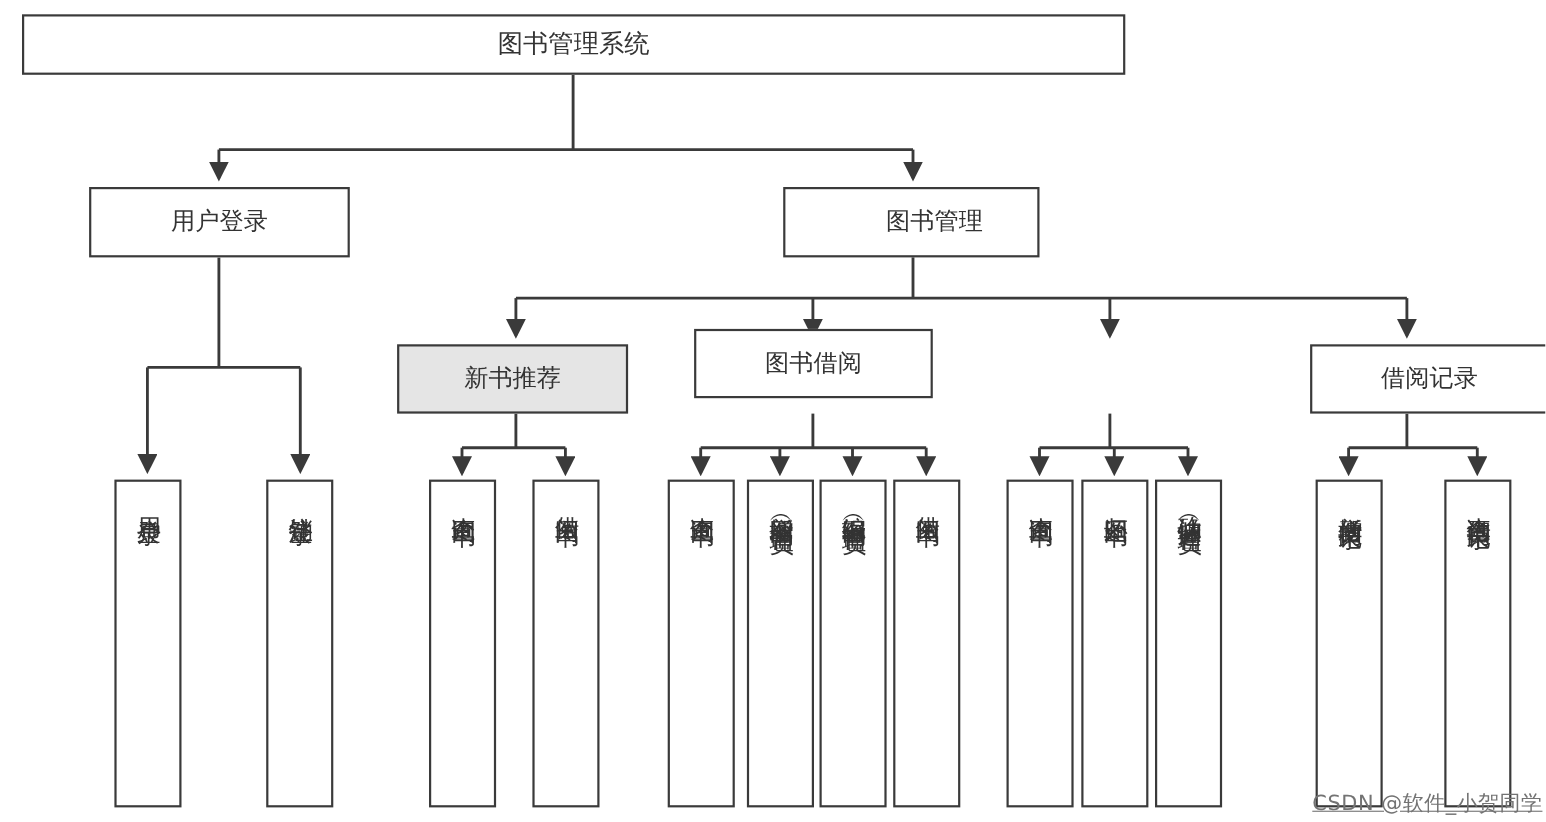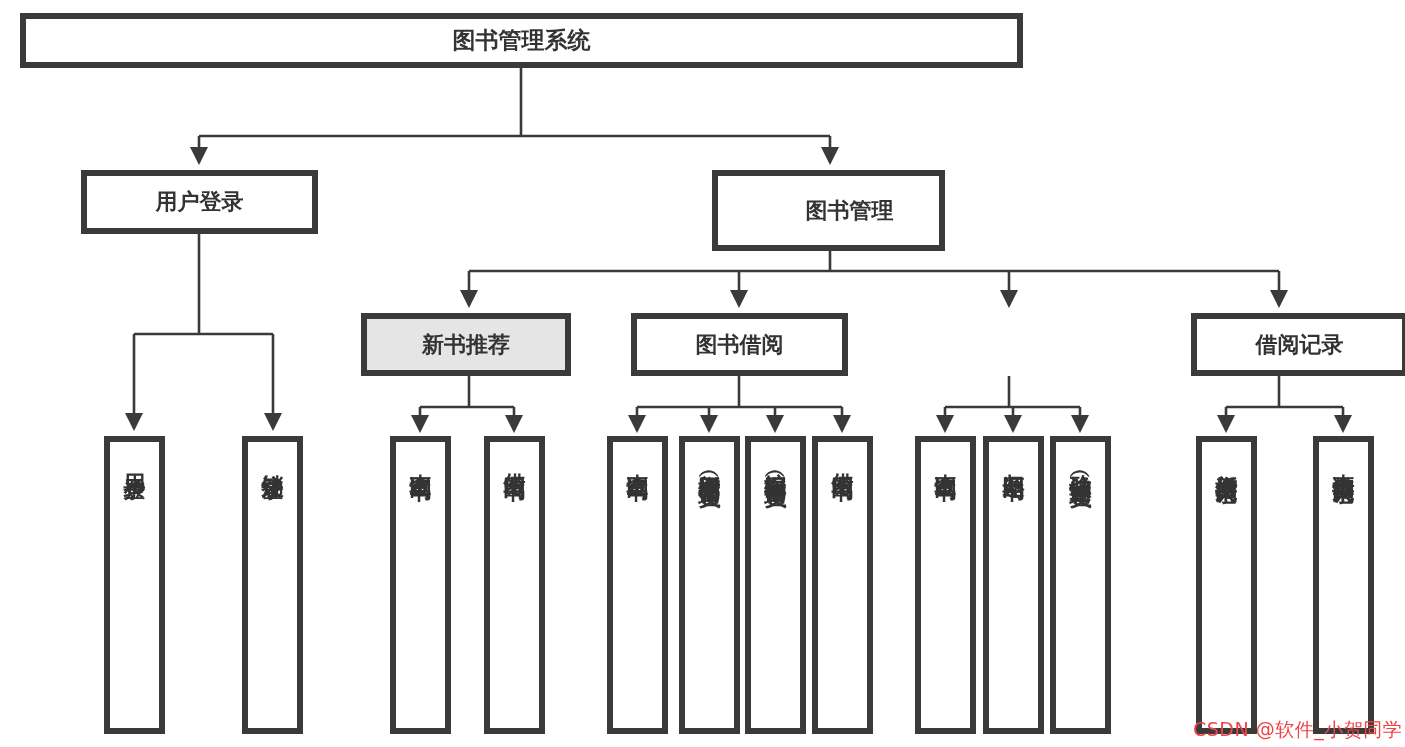--- a/index.html
+++ b/index.html
@@ -23,26 +23,25 @@
     left: 0;
     top: 0;
     width: 1405px;
     height: 747px;
     pointer-events: none;
   }
   .node {
     position: absolute;
     box-sizing: border-box;
     background: #ffffff;
-    border: 6px solid #0ea5e9;
+    border: 2px solid #0ea5e9;
     display: flex;
     align-items: center;
     justify-content: center;
     color: #333333;
-    font-weight: bold;
   }
   .node .label {
     color: #333333;
     line-height: 1.15;
     text-align: center;
     white-space: nowrap;
   }
   .node.horiz .label {
     font-size: 22px;
   }
@@ -129,28 +128,28 @@
     </g>
   </svg>
 
   <div class="node root horiz" style="left: 20px; top: 13px; width: 1003px; height: 55px; border-color: rgb(58, 58, 58); background: rgb(255, 255, 255); color: rgb(51, 51, 51);">
     <span class="label">图书管理系统</span>
   </div>
 
   <div class="node horiz" style="left: 81px; top: 170px; width: 237px; height: 64px; border-color: rgb(58, 58, 58); background: rgb(255, 255, 255); color: rgb(51, 51, 51);">
     <span class="label">用户登录</span>
   </div>
-  <div class="node horiz" style="left: 712px; top: 170px; width: 233px; height: 81px; border-color: rgb(58, 58, 58); background: rgb(255, 255, 255); color: rgb(51, 51, 51); padding-left: 42px;">
+  <div class="node horiz" style="left: 712px; top: 170px; width: 233px; height: 64px; border-color: rgb(58, 58, 58); background: rgb(255, 255, 255); color: rgb(51, 51, 51); padding-left: 42px;">
     <span class="label">图书管理</span>
   </div>
 
   <div class="node horiz" style="left: 361px; top: 313px; width: 210px; height: 63px; border-color: rgb(58, 58, 58); background: #e5e5e5; color: rgb(51, 51, 51);">
     <span class="label">新书推荐</span>
   </div>
-  <div class="node horiz" style="left: 631px; top: 313px; width: 217px; height: 63px; border-color: rgb(58, 58, 58); background: rgb(255, 255, 255); color: rgb(51, 51, 51);">
+  <div class="node horiz" style="left: 631px; top: 299px; width: 217px; height: 63px; border-color: rgb(58, 58, 58); background: rgb(255, 255, 255); color: rgb(51, 51, 51);">
     <span class="label">图书借阅</span>
   </div>
   <div class="node horiz" style="left: 1171px; top: 313px; width: 217px; height: 63px; border-color: rgb(58, 58, 58); background: rgb(255, 255, 255); color: rgb(51, 51, 51); margin-left: 20px;">
     <span class="label">借阅记录</span>
   </div>
 
   <div class="node leaf" style="left: 104px; top: 436px; width: 61px; height: 298px; border-color: rgb(58, 58, 58); background: rgb(255, 255, 255); color: rgb(51, 51, 51);">
     <span class="label">用户登录</span>
   </div>
   <div class="node leaf" style="left: 242px; top: 436px; width: 61px; height: 298px; border-color: rgb(58, 58, 58); background: rgb(255, 255, 255); color: rgb(51, 51, 51);">
@@ -183,15 +182,15 @@
   <div class="node leaf" style="left: 1050px; top: 436px; width: 61px; height: 298px; border-color: rgb(58, 58, 58); background: rgb(255, 255, 255); color: rgb(51, 51, 51);">
     <span class="label">确认归还（管理员）</span>
   </div>
   <div class="node leaf" style="left: 1196px; top: 436px; width: 61px; height: 298px; border-color: rgb(58, 58, 58); background: rgb(255, 255, 255); color: rgb(51, 51, 51);">
     <span class="label">新增借阅记录</span>
   </div>
   <div class="node leaf" style="left: 1313px; top: 436px; width: 61px; height: 298px; border-color: rgb(58, 58, 58); background: rgb(255, 255, 255); color: rgb(51, 51, 51);">
     <span class="label">查询借阅记录</span>
   </div>
 
-  <div class="watermark" style="left: 1193px; top: 717px; color: #ef4444;">CSDN @软件_小贺同学</div>
+  <div class="watermark" style="left: 1193px; top: 717px; color: #737373; text-decoration: underline;">CSDN @软件_小贺同学</div>
 
 </div>
 
 </body></html>

